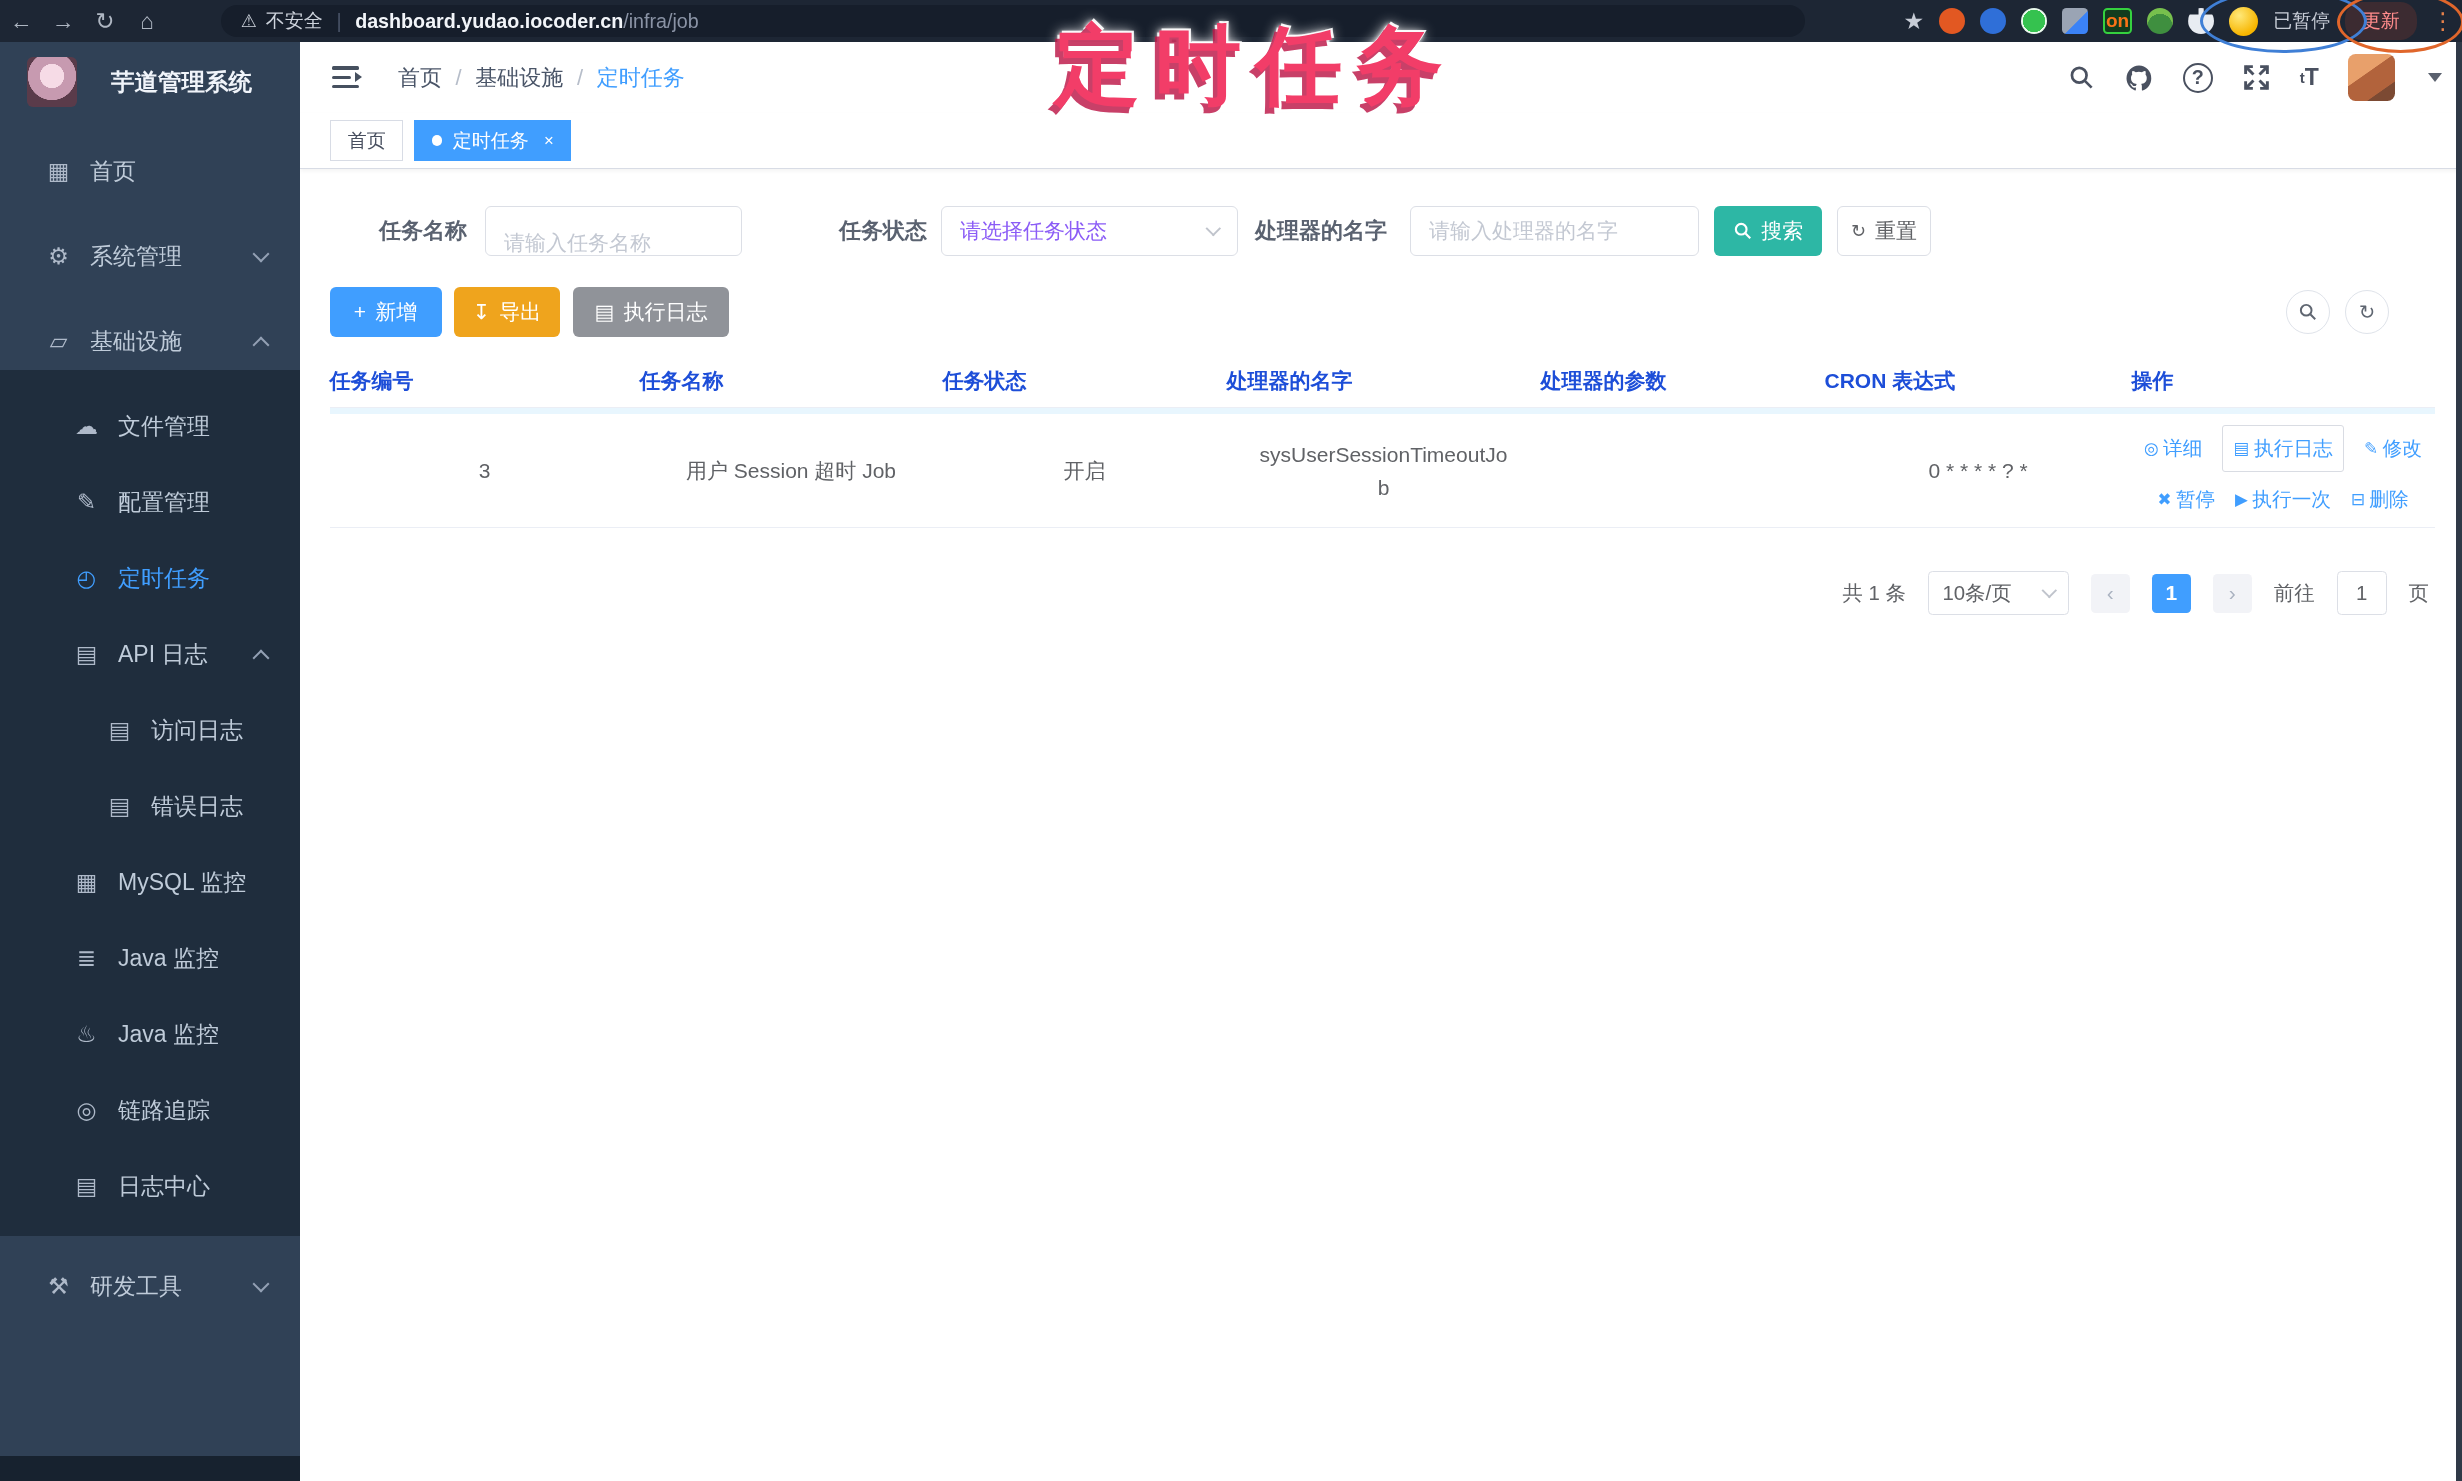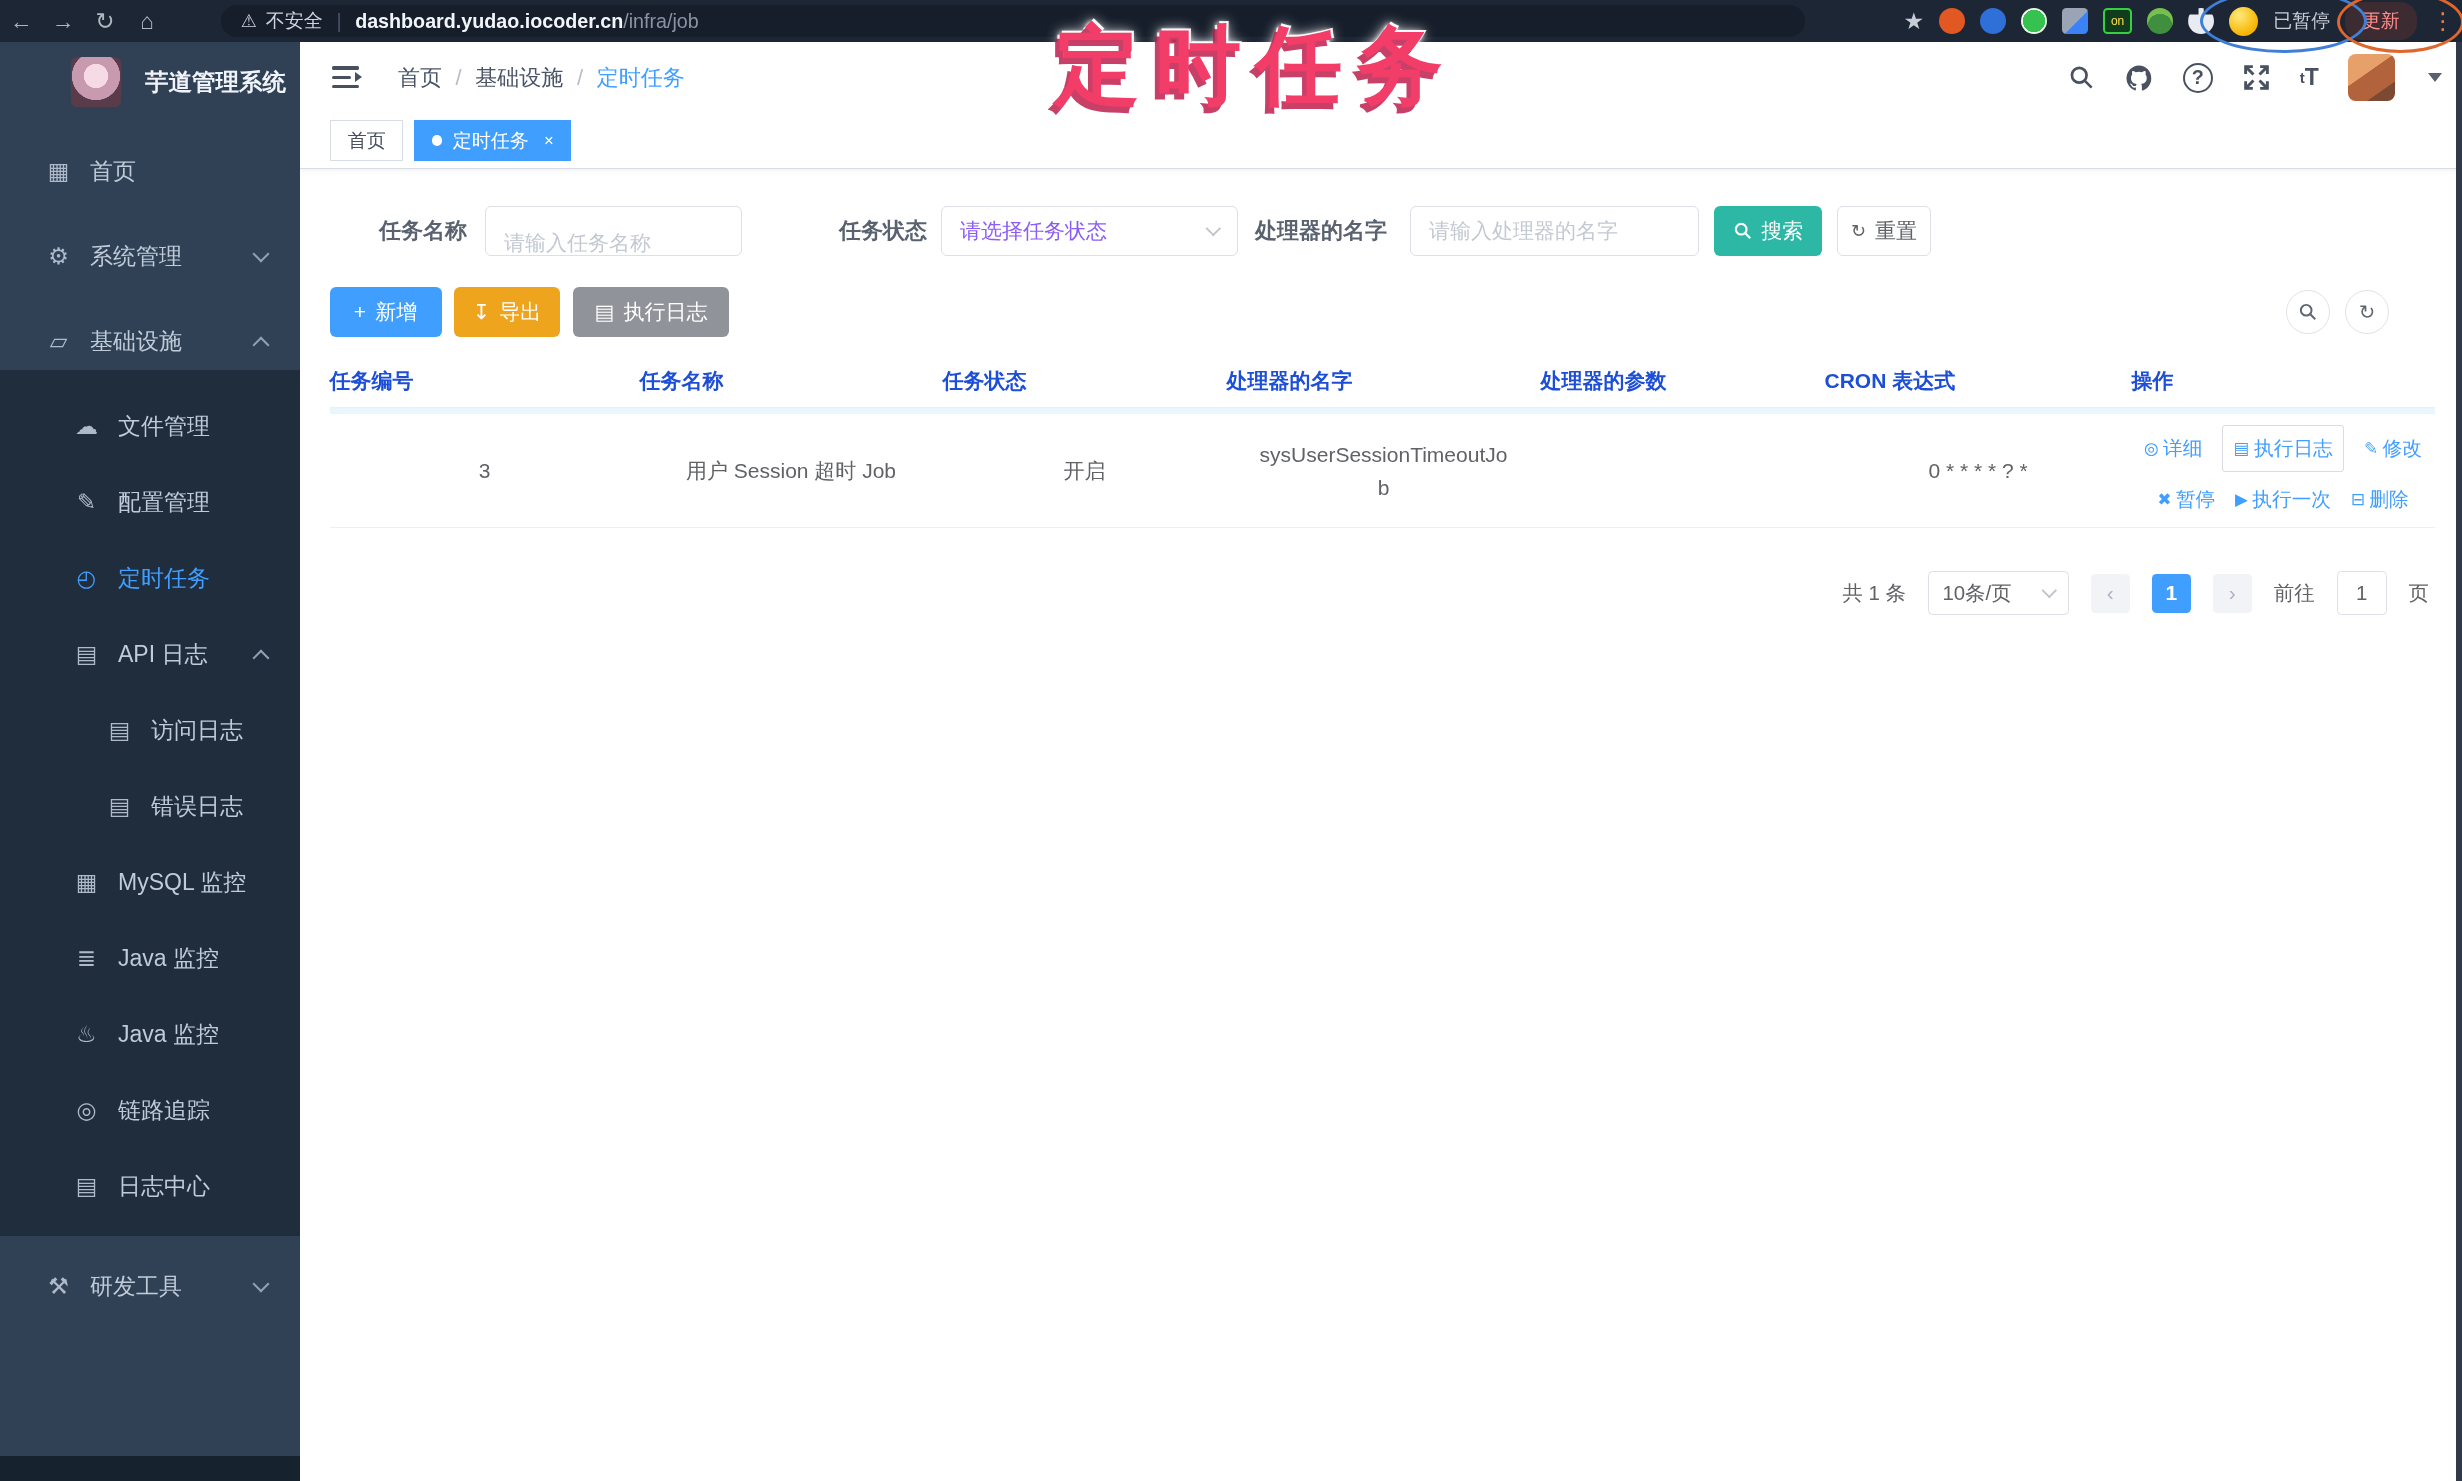--- a/index.html
+++ b/index.html
@@ -15,36 +15,36 @@
     background:#161e2b; border-radius:16px; display:flex; align-items:center; padding:0 19.7px; }
   .warn-ico { color:#cdd3dc; font-size:18px; margin-right:9px; }
   .sec-label { color:#cdd3dc; font-size:19px; margin-right:13.6px; }
   .addr-sep { color:#4a5468; font-size:19.7px; margin-right:13.6px; }
   .url-host { color:#f2f5f9; font-size:19.7px; font-weight:bold; }
   .url-path { color:#8a93a5; font-size:19.7px; }
   .ext-zone { position:absolute; right:6px; top:0; height:42px; display:flex; align-items:center; gap:15px; }
   .ext-dot { width:26px; height:26px; border-radius:50%; }
   .star { color:#c7ccd6; font-size:23px; }
   .on-badge { width:29px; height:26px; background:#123c1e; border:2.3px solid #35d13f;
-    border-radius:4.5px; color:#fde047; font-size:12px; display:flex; align-items:center;
-    justify-content:center; font-weight:normal; }
+    border-radius:4.5px; color:#f97316; font-size:19px; display:flex; align-items:center;
+    justify-content:center; font-weight:bold; }
   .emoji-face { width:29px; height:29px; border-radius:50%;
     background:radial-gradient(circle at 35% 30%, #ffe97a, #f7b500 70%); }
   .paused-label { color:#c7ccd6; font-size:19px; }
   .update-pill { background:#3c2b31; color:#ff8c8c; font-size:19px; padding:6px 16.7px;
     border-radius:16.7px; }
   .menu-dots { color:#e8824a; font-size:23px; letter-spacing:1.5px; }
   .oval { position:absolute; border-radius:50%; z-index:60; pointer-events:none; }
   .oval-blue { left:2200px; top:-10.6px; width:167px; height:64px; border:3.8px solid #3f7fd6; }
   .oval-orange { left:2337px; top:-9px; width:127px; height:62px; border:3.8px solid #e0662b; }
 
   
   .sidebar { position:absolute; left:0; top:42px; width:300px; bottom:0;
     background:#304156; z-index:10; }
-  .logo-row { display:flex; align-items:center; height:79px; padding-left:71px; gap:24px; }
+  .logo-row { display:flex; align-items:center; height:79px; padding-left:27px; gap:34px; }
   .logo-img { width:50px; height:50px; border-radius:6px;
     background:radial-gradient(circle at 50% 38%, #f6dbe6 0 30%, #c79ab0 31% 60%, #5a3b4a 61%); }
   .logo-title { color:#f0f4fa; font-size:23.5px; font-weight:bold; }
   .mi { display:flex; align-items:center; height:58px; padding-left:42px; color:#bfcbd9;
     font-size:23px; cursor:pointer; position:relative; }
   .mi .ico { width:33px; font-size:23px; color:#aeb9c9; margin-right:15px; text-align:center; }
   .chev { position:absolute; right:33px; width:12px; height:12px;
     border-right:2.3px solid #93a0b4; border-bottom:2.3px solid #93a0b4; }
   .chev.down { transform:rotate(45deg); top:21px; }
   .chev.up { transform:rotate(-135deg); top:27px; }

